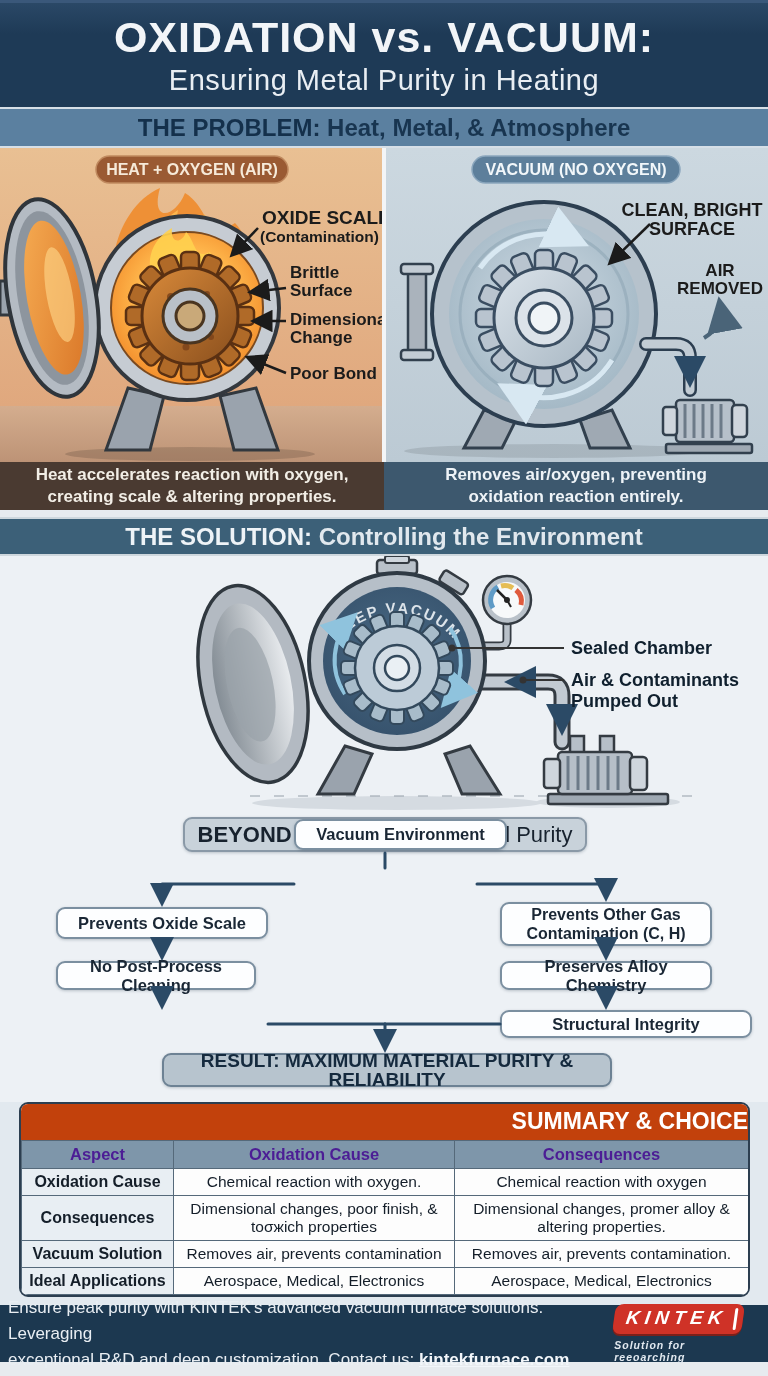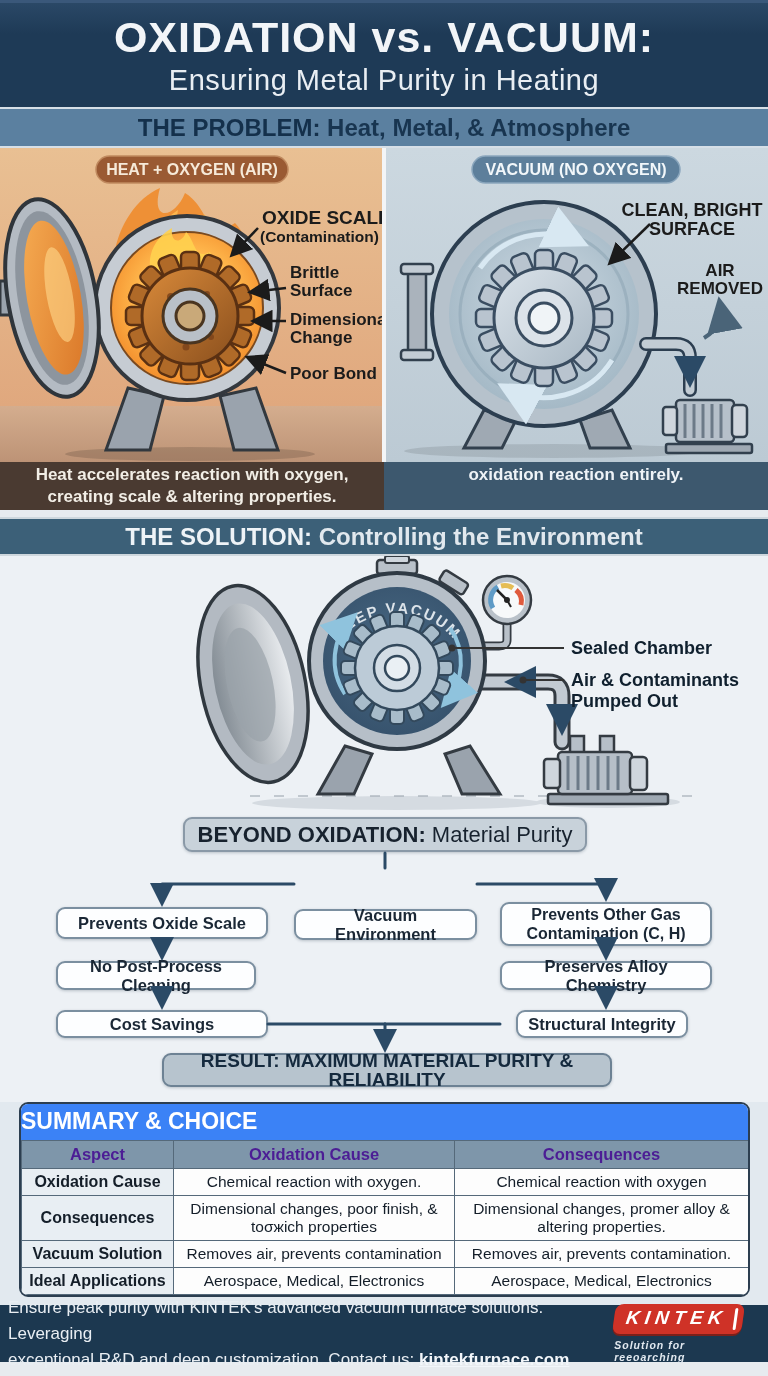--- a/index.html
+++ b/index.html
@@ -30,32 +30,32 @@
   
   #sec-light{left:0;top:556px;width:768px;height:546px;background:#edf1f5;}
   #sec-light2{left:0;top:1102px;width:768px;height:203px;background:#e2e9ef;}
   #solution-svg{left:0;top:556px;}
   #flow-arrows{left:0;top:800px;pointer-events:none;}
 
   
   .fbox{position:absolute;display:flex;align-items:center;justify-content:center;text-align:center;background:#fdfeff;border:2px solid #7b8fa0;border-radius:9px;font-weight:bold;color:#1a2735;box-shadow:0 1px 3px rgba(30,50,70,.25);font-size:16.5px;line-height:19px;padding:1px 6px;}
   #fc-title{left:183px;top:817px;width:404px;height:35px;background:#c8d2da;border-color:#8a99a7;font-size:22px;color:#17222e;}
   #fc-title .b2{font-weight:normal;white-space:pre;}
-  #fc-root{left:294px;top:909px;width:183px;height:31px;}
+  #fc-root{left:294px;top:819px;width:213px;height:31px;}
   #fc-l0{left:56px;top:907px;width:212px;height:32px;}
   #fc-l1{left:56px;top:961px;width:200px;height:29px;}
   #fc-l2{left:56px;top:1010px;width:212px;height:28px;}
   #fc-r0{left:500px;top:902px;width:212px;height:44px;font-size:16px;}
   #fc-r1{left:500px;top:961px;width:212px;height:29px;}
-  #fc-r2{left:516px;top:1010px;width:172px;height:28px;}
+  #fc-r2{left:500px;top:1010px;width:252px;height:28px;}
   #fc-result{left:162px;top:1053px;width:450px;height:34px;background:#b7c4ce;border-color:#6d8294;font-size:19px;color:#152a3e;}
 
   
   #table-wrap{left:19px;top:1102px;width:731px;border:2.5px solid #2c3e50;border-radius:9px;overflow:hidden;background:#fff;}
-  #table-title{background:#3b82f6;color:#fff;font-weight:bold;font-size:23px;text-align:left;padding:4px 0 5px;}
+  #table-title{background:#c2410c;color:#fff;font-weight:bold;font-size:23px;text-align:right;padding:4px 0 5px;}
   table{border-collapse:collapse;width:100%;table-layout:fixed;}
   th{background:#7e96aa;color:#4c1d95;font-size:16.5px;font-weight:bold;padding:4px 2px;border:1.5px solid #55697a;}
   td{font-size:15.5px;color:#141e29;text-align:center;padding:4px 6px;border:1.5px solid #55697a;line-height:18px;background:#fdfdfd;}
   td.aspect{background:#e8eef3;font-weight:bold;font-size:16px;}
 
   
   #footer{left:0;top:1305px;width:768px;height:57px;background:#1c3850;color:#e9eef3;display:flex;align-items:center;justify-content:space-between;padding:0 8px;}
   #footer-text{font-size:17px;line-height:26px;}
   #footer-link{font-weight:bold;text-decoration:underline;color:#f2f6fa;}
   #logo{text-align:left;margin-right:4px;}
@@ -273,20 +273,21 @@
     <path d="M 320 190 Q 340 178 336 156" stroke="#4a6478" stroke-width="4" fill="none" marker-end="url(#rp-ahs)"></path>
   </svg>
 
   <div id="divider" class="abs"></div>
 
   <div class="abs cap" id="cap-left">
     <div>Heat accelerates reaction with oxygen,</div>
     <div>creating scale &amp; altering properties.</div>
   </div>
   <div class="abs cap" id="cap-right">
+    <div>Removes air/oxygen, preventing</div>
     <div>oxidation reaction entirely.</div>
   </div>
 
   <div class="abs band" id="band-solution">
     <span class="b1">THE SOLUTION:</span>
       <span class="b2"> Controlling the Environment</span>
   </div>
 
   <div class="abs" id="sec-light"></div>
   <div class="abs" id="sec-light2"></div>
@@ -401,21 +402,20 @@
     </g>
   </svg>
 
   <div class="fbox" id="fc-title">
     <span class="b1">BEYOND OXIDATION:</span>
       <span class="b2"> Material Purity</span>
   </div>
   <div class="fbox" id="fc-root">Vacuum Environment</div>
   <div class="fbox" id="fc-l0">Prevents Oxide Scale</div>
   <div class="fbox" id="fc-l1">No Post-Process Cleaning</div>
-  <div class="fbox" id="fc-l2">Cost Savings</div>
   <div class="fbox" id="fc-r0">Prevents Other Gas Contamination (C, H)</div>
   <div class="fbox" id="fc-r1">Preserves Alloy Chemistry</div>
   <div class="fbox" id="fc-r2">Structural Integrity</div>
   <div class="fbox" id="fc-result">RESULT: MAXIMUM MATERIAL PURITY &amp; RELIABILITY</div>
 
   <svg class="abs" id="flow-arrows" width="768" height="300" viewBox="0 0 768 300">
     <defs>
       <marker id="fa-ah" markerWidth="8" markerHeight="8" refX="6" refY="4" orient="auto">
           <path d="M0,0 L8,4 L0,8 z" fill="#2b4a66"></path>
         </marker>

